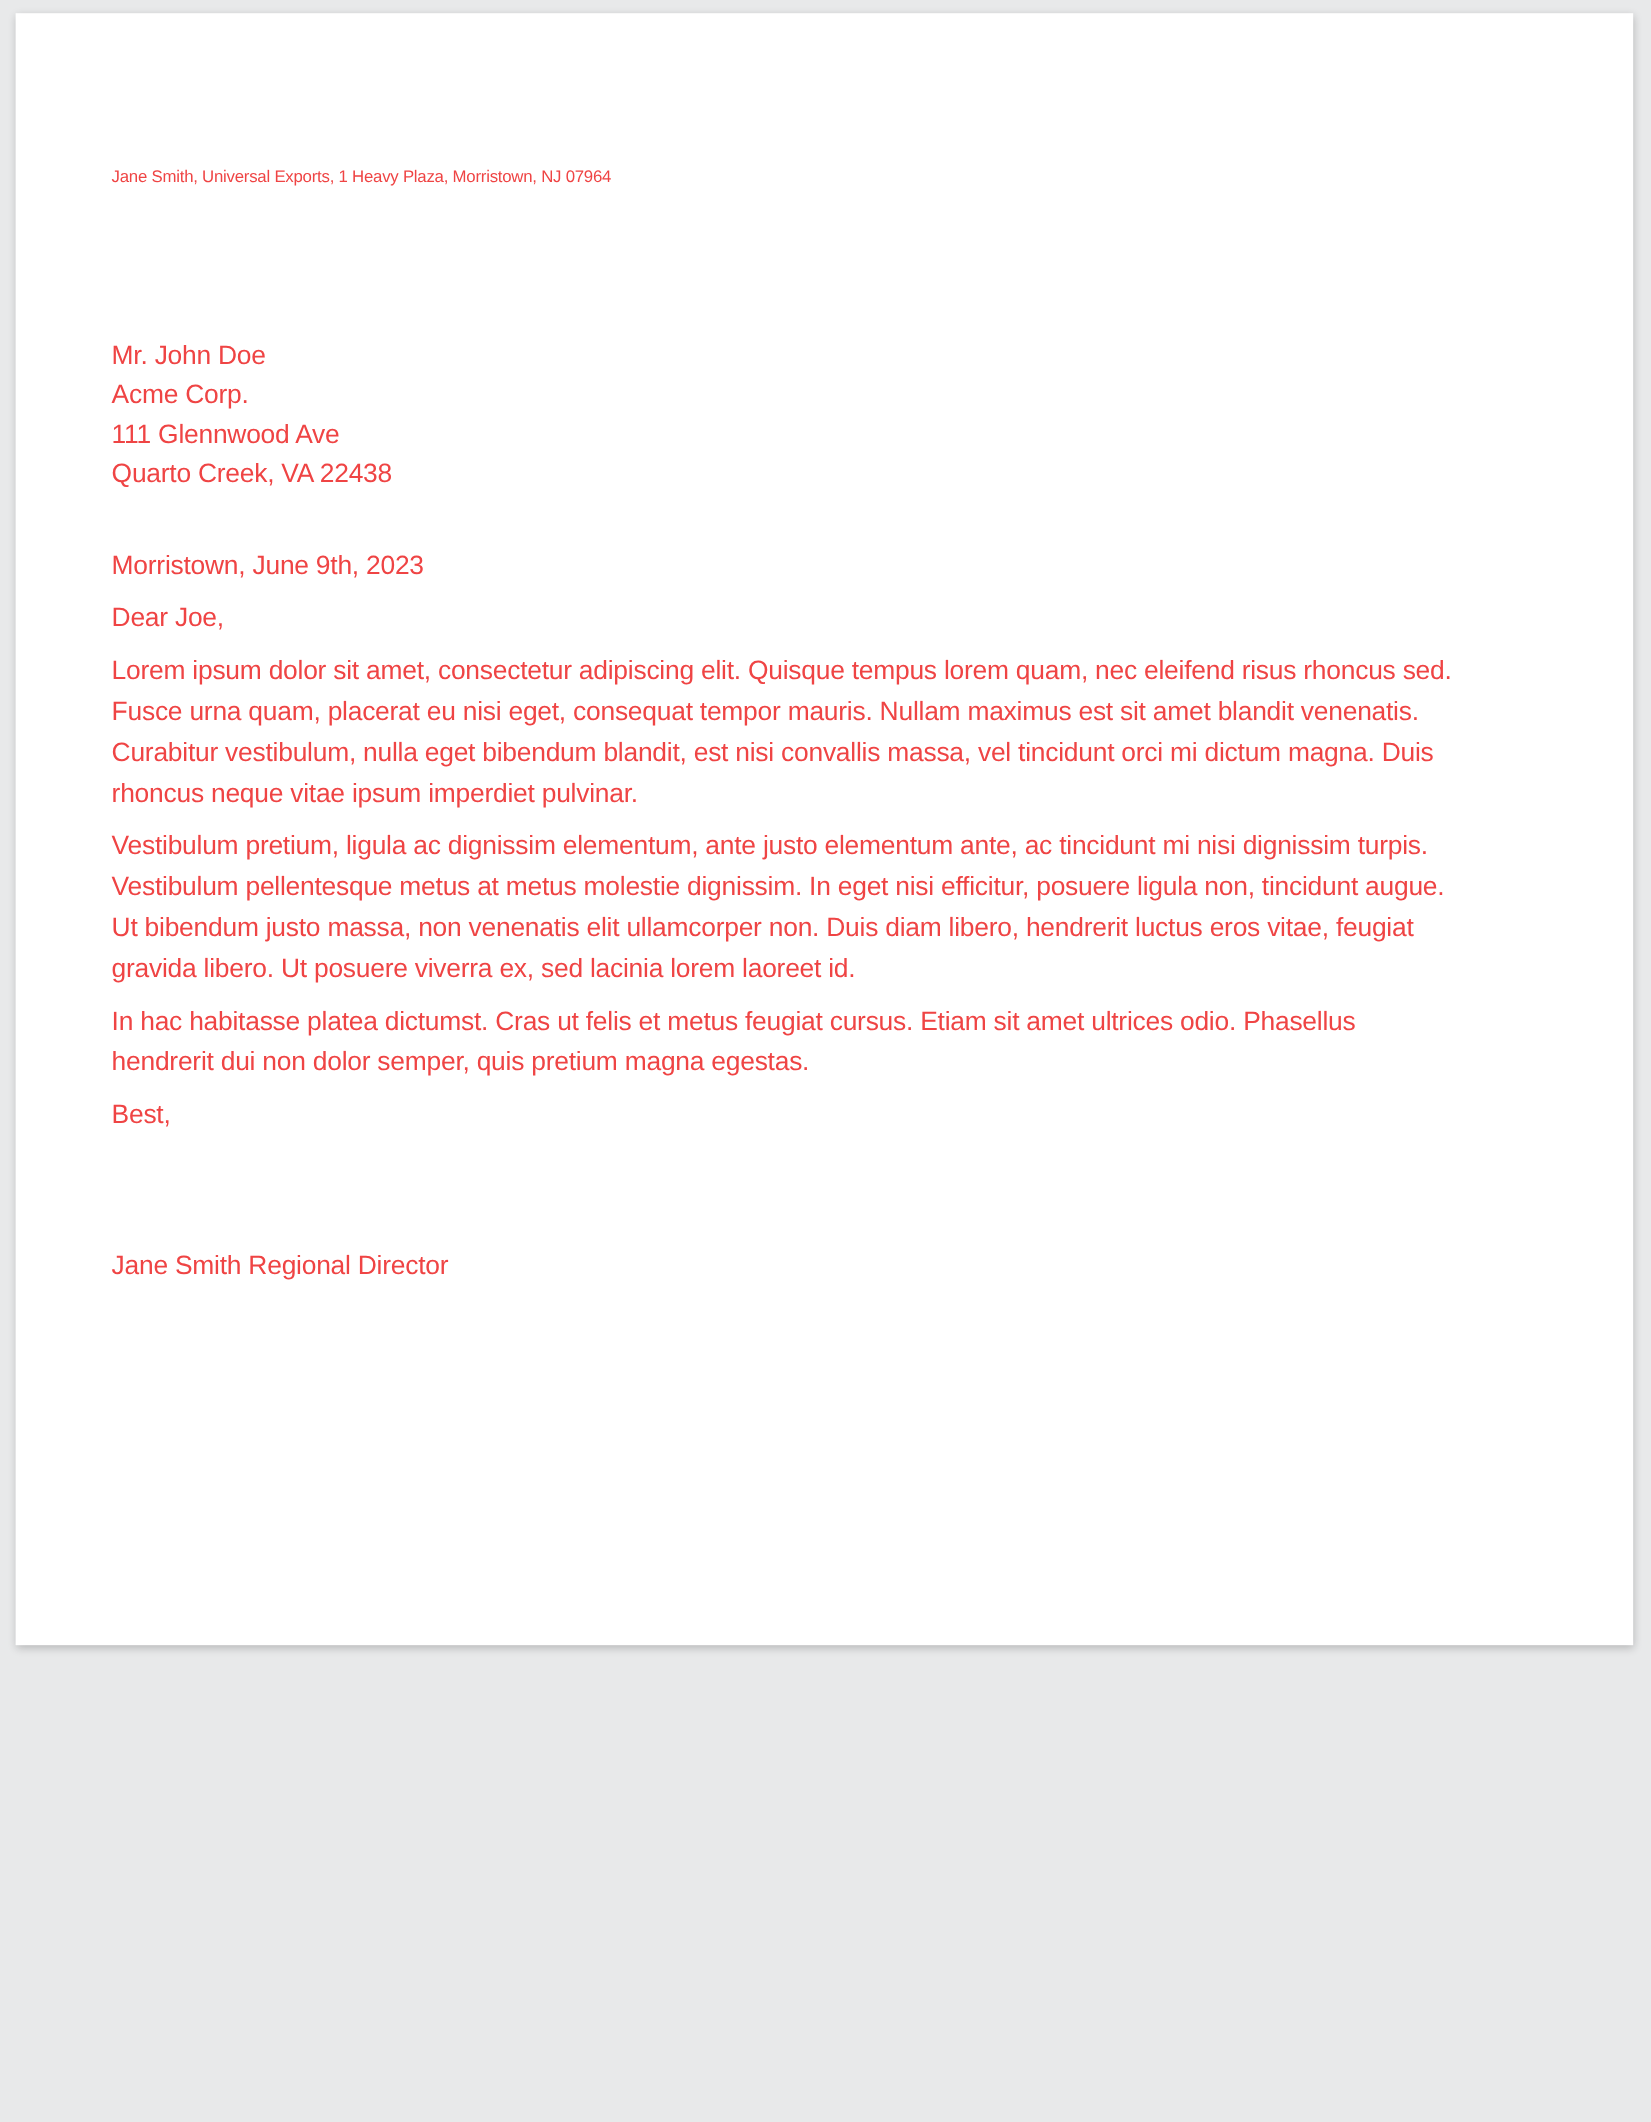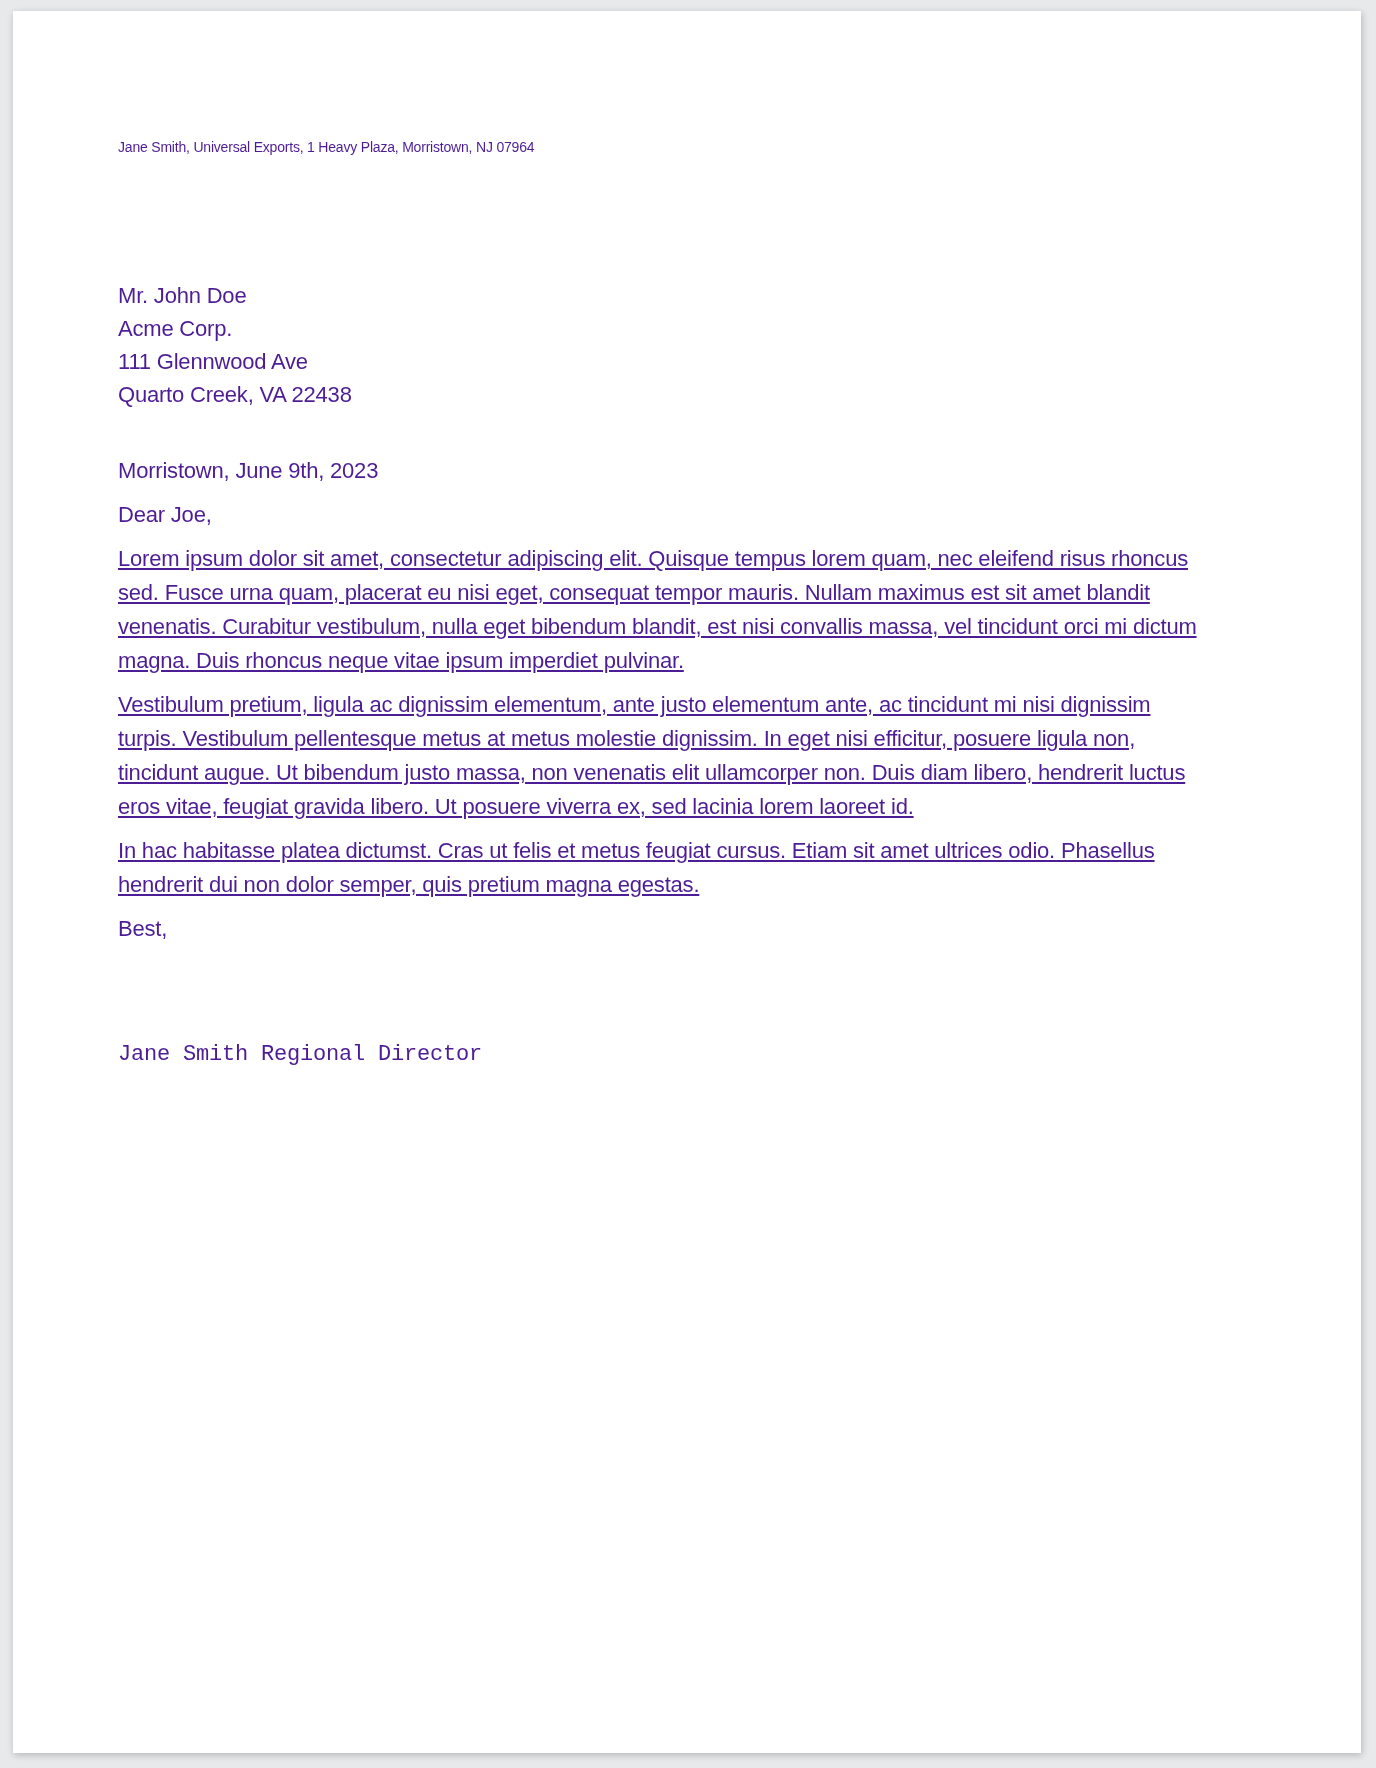--- a/index.html
+++ b/index.html
@@ -14,27 +14,27 @@
     position: relative;
     width: 1376px;
     height: 1768px;
     background: #e8e9ea;
   }
   .sheet {
     position: absolute;
     left: 13px;
     top: 11px;
     width: 1348px;
-    height: 1742px;
+    height: 1360px;
     box-sizing: border-box;
     background: #ffffff;
     box-shadow: 1px 2px 7px rgba(0,0,0,0.22);
-    padding: 0 147px 0 105px;
+    padding: 0 147px 0 80px;
     font-family: "Liberation Sans", "DejaVu Sans", sans-serif;
-    color: #4c1d95;
+    color: #ef4444;
     letter-spacing: -0.2px;
   }
   .sender {
     margin-top: 126px;
     font-size: 14px;
     line-height: 20px;
     white-space: nowrap;
   }
   .recipient {
     margin-top: 122px;
@@ -56,32 +56,30 @@
   .salutation {
     margin-top: 10px;
     font-size: 22px;
     line-height: 34px;
   }
   .para {
     margin: 10px 0 0 0;
     font-size: 22px;
     line-height: 34px;
     text-align: left;
-    text-decoration: underline;
   }
   .closing {
     margin-top: 10px;
     font-size: 22px;
     line-height: 34px;
   }
   .signature {
     margin-top: 92px;
     font-size: 22px;
     line-height: 34px;
-    font-family: Liberation Mono, monospace;
   }
 </style>
 </head>
 <body>
 
 <div class="canvas">
   <div class="sheet">
 
     <div class="sender">Jane Smith, Universal Exports, 1 Heavy Plaza, Morristown, NJ 07964</div>
 

